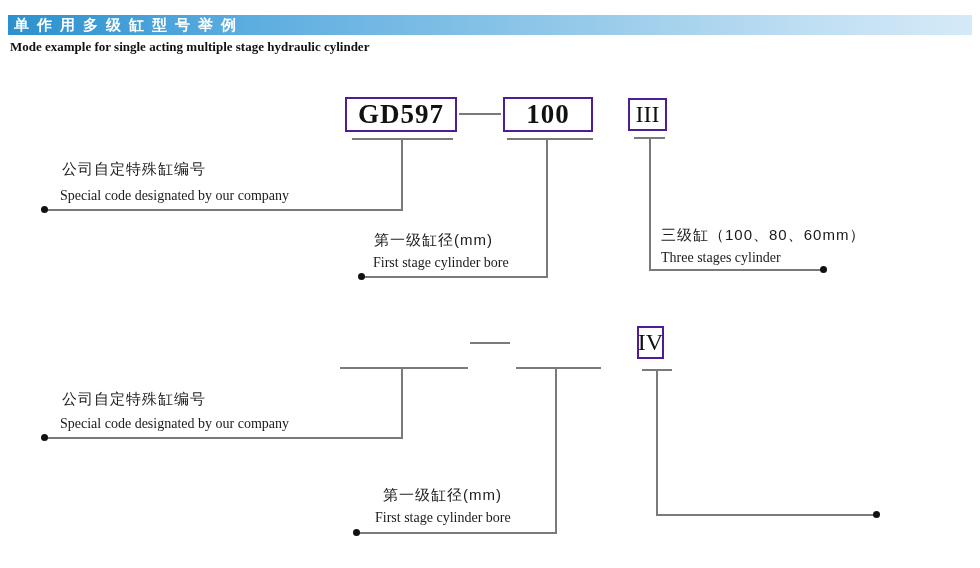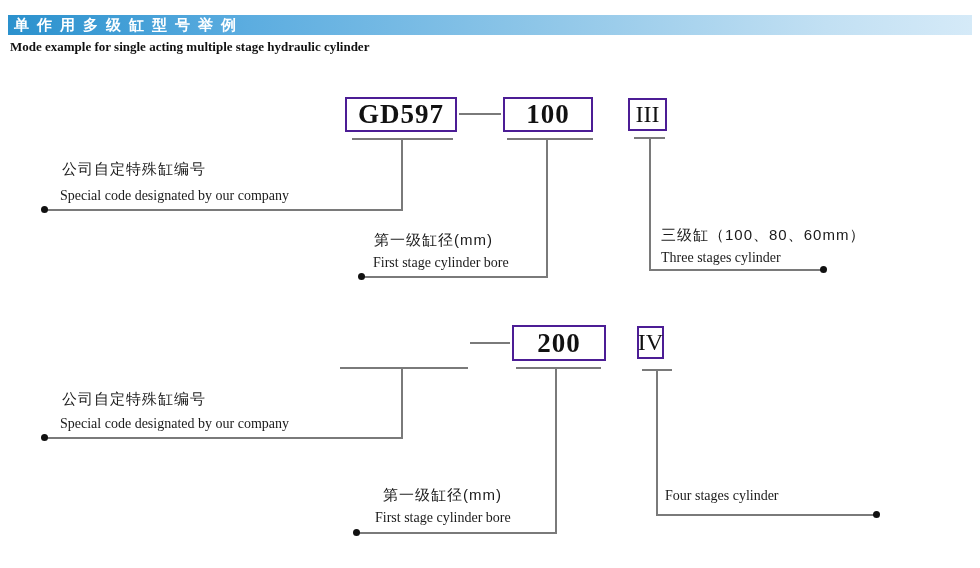--- a/index.html
+++ b/index.html
@@ -76,21 +76,20 @@
   <div class="label-zh" style="left:62px;top:160px;">公司自定特殊缸编号</div>
   <div class="label-en" style="left:60px;top:188px;">Special code designated by our company</div>
 
   <div class="label-zh" style="left:374px;top:231px;">第一级缸径(mm)</div>
   <div class="label-en" style="left:373px;top:255px;">First stage cylinder bore</div>
 
   <div class="label-zh" style="left:661px;top:226px;">三级缸（100、80、60mm）</div>
   <div class="label-en" style="left:661px;top:250px;font-family:Liberation Serif, serif;">Three stages cylinder</div>
 
   <div class="line-h" style="left:470px;top:342px;width:40px;"></div>
-  <div class="box" style="left:512px;top:325px;width:94px;height:36px;">200</div>
   <div class="box stage" style="left:637px;top:326px;width:27px;height:33px;">IV</div>
 
   <div class="line-h" style="left:340px;top:367px;width:128px;"></div>
   <div class="line-h" style="left:516px;top:367px;width:85px;"></div>
   <div class="line-h" style="left:642px;top:369px;width:30px;"></div>
 
   <div class="line-v" style="left:401px;top:367px;height:72px;"></div>
   <div class="line-h" style="left:44px;top:437px;width:359px;"></div>
   <div class="dot" style="left:41px;top:434px;"></div>
 
@@ -101,15 +100,14 @@
   <div class="line-v" style="left:656px;top:369px;height:147px;"></div>
   <div class="line-h" style="left:656px;top:514px;width:221px;"></div>
   <div class="dot" style="left:873px;top:511px;"></div>
 
   <div class="label-zh" style="left:62px;top:390px;">公司自定特殊缸编号</div>
   <div class="label-en" style="left:60px;top:416px;">Special code designated by our company</div>
 
   <div class="label-zh" style="left:383px;top:486px;">第一级缸径(mm)</div>
   <div class="label-en" style="left:375px;top:510px;">First stage cylinder bore</div>
 
-  <div class="label-en" style="left:665px;top:488px;">Four stages cylinder</div>
 
 </div>
 
 </body></html>

